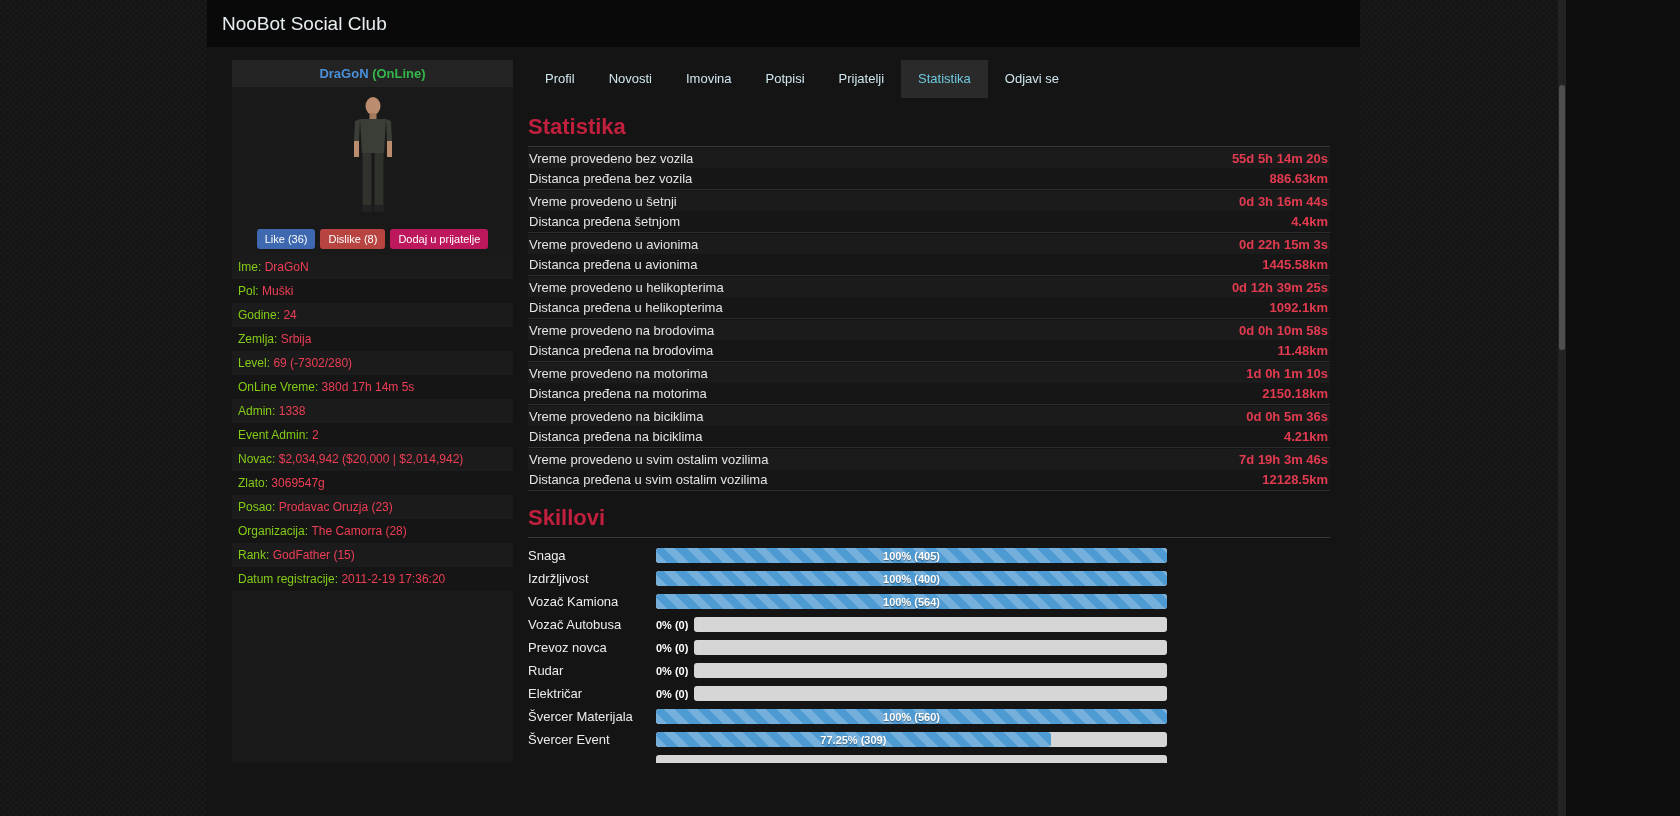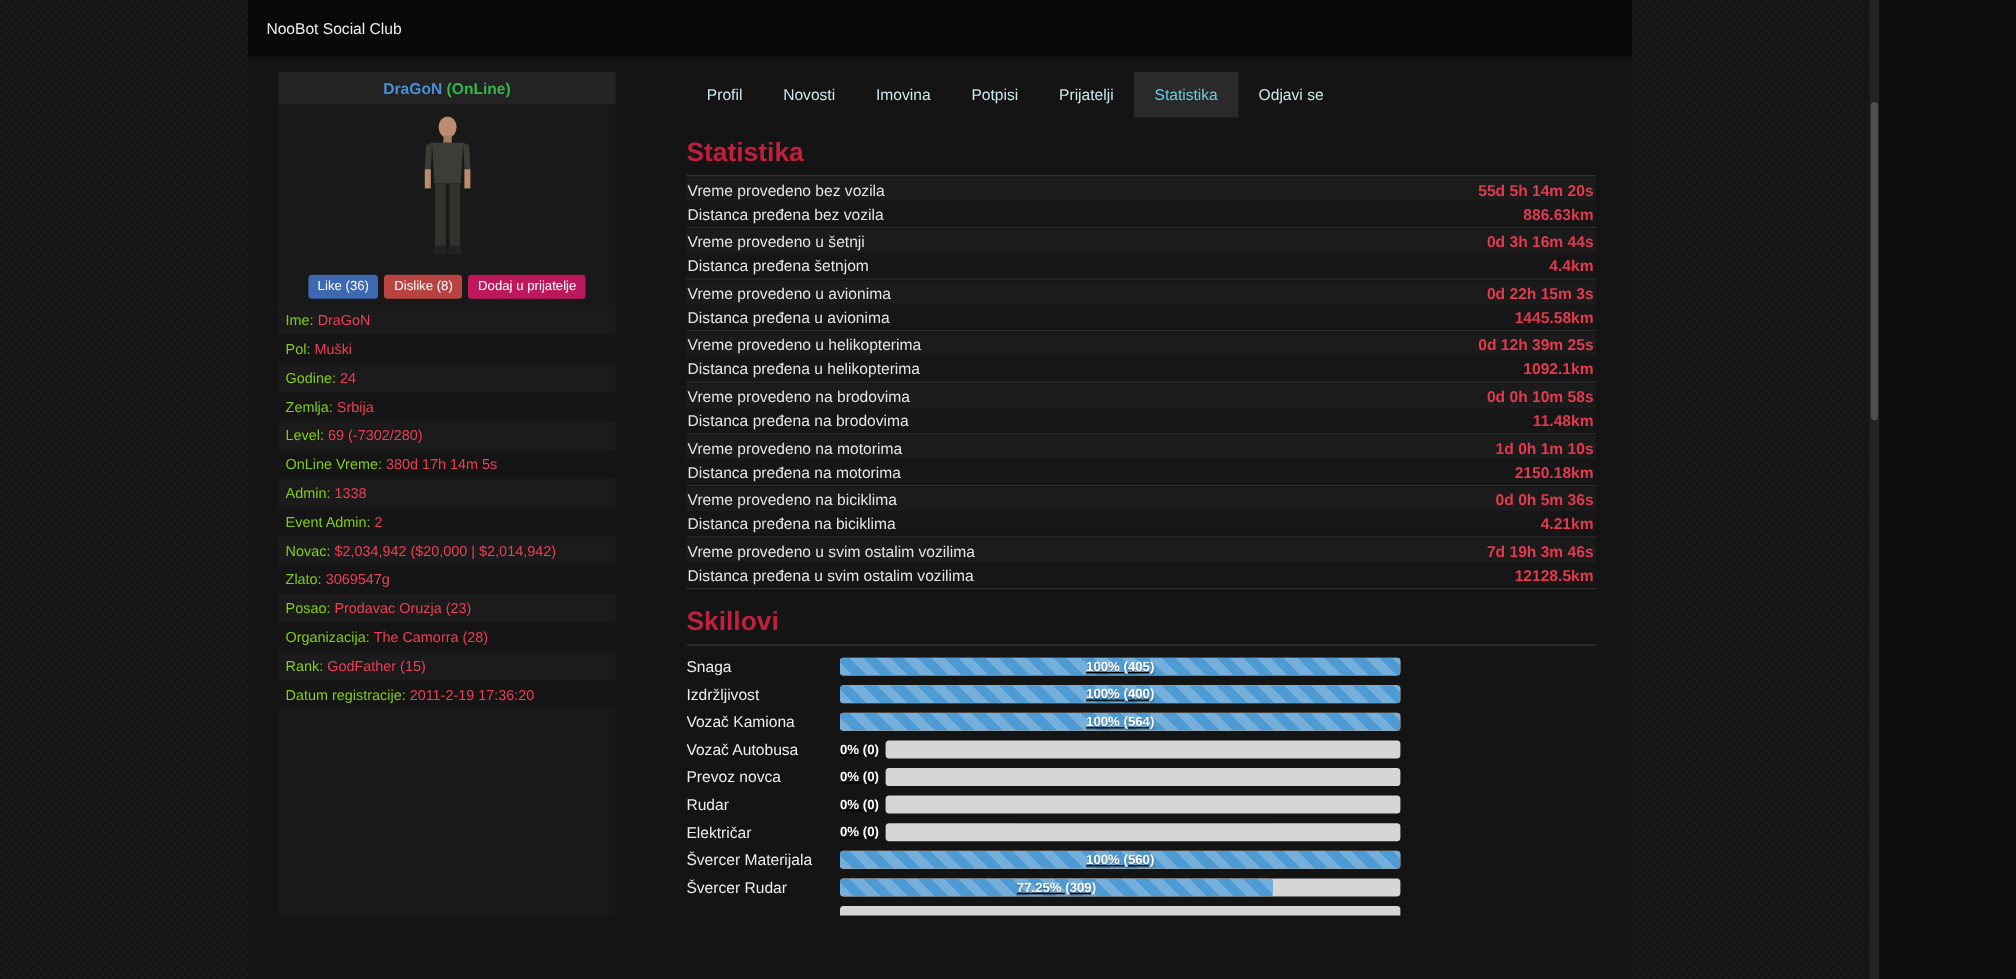--- a/index.html
+++ b/index.html
@@ -9,22 +9,22 @@
     background-color:#191919;
     background-image:
       linear-gradient(45deg, rgba(0,0,0,0.22) 25%, transparent 25%, transparent 75%, rgba(0,0,0,0.22) 75%),
       linear-gradient(45deg, rgba(0,0,0,0.22) 25%, transparent 25%, transparent 75%, rgba(0,0,0,0.22) 75%);
     background-size:6px 6px;
     background-position:0 0,3px 3px;
   }
   .page{position:relative;width:1680px;height:816px;}
   .container{position:absolute;left:207px;top:0;width:1153px;height:816px;background:#141414;}
   .topbar{height:47px;background:#090909;display:flex;align-items:center;padding-left:15px;}
-  .site-title{color:#e7eef1;font-size:13px;}
-  .content{display:flex;padding:13px 30px 0 25px;gap:44px;}
+  .site-title{color:#e7eef1;font-size:19px;}
+  .content{display:flex;padding:13px 30px 0 25px;}
 
   
   .profile-panel{width:281px;flex-shrink:0;background:#191919;}
   .panel-header{background:#232323;text-align:center;padding:6px 0;font-size:13px;font-weight:bold;}
   .p-name{color:#4a90d9;}
   .p-status{color:#35b64a;}
   .avatar-box{height:138px;display:flex;align-items:center;justify-content:center;background:#191919;}
   .btn-row{display:flex;justify-content:center;gap:5px;padding:4px 0 6px;}
   .btn{border:none;border-radius:3px;color:#fff;font-size:11px;padding:4px 8px;font-family:inherit;cursor:pointer;white-space:nowrap;}
   .btn.like{background:#3e68b0;}
@@ -47,21 +47,21 @@
 
   .stat-group{padding:1px 0;border-bottom:1px solid #2d2d2d;}
   .stat-line{display:flex;justify-content:space-between;align-items:center;height:20px;padding:0 2px 0 1px;font-size:13px;background:#161616;}
   .stat-line.first{background:#1b1b1b;}
   .stat-label{color:#e4e4e4;}
   .stat-value{color:#e23b50;font-weight:bold;text-align:center;}
 
   #skills-list{max-height:215px;overflow:hidden;}
   .skill-row{display:flex;align-items:center;margin-bottom:8px;height:15px;}
   .skill-label{width:128px;font-size:13px;color:#ececec;flex-shrink:0;white-space:nowrap;overflow:hidden;}
-  .bar-area{width:467px;display:flex;align-items:center;text-decoration:underline;}
+  .bar-area{width:511px;display:flex;align-items:center;}
   .track{background:#d6d6d6;height:15px;border-radius:3px;overflow:hidden;width:100%;}
   .track.grow{flex:1;width:auto;}
   .fill{height:100%;background-color:#4e9ad2;
     background-image:repeating-linear-gradient(45deg, rgba(255,255,255,0.22) 0 8px, rgba(255,255,255,0) 8px 16px);
     display:flex;align-items:center;justify-content:center;border-radius:3px;}
   .bar-text{font-size:11px;font-weight:bold;color:#fff;text-shadow:0 1px 1px rgba(0,0,0,0.45);white-space:nowrap;}
   .bar-text-out{font-size:11px;font-weight:bold;color:#fff;margin-right:6px;white-space:nowrap;}
 
   
   .scrollbar{position:absolute;left:1558px;top:0;width:8px;height:816px;background:#232323;}
@@ -284,21 +284,21 @@
               <div class="skill-label">Švercer Materijala</div>
               <div class="bar-area">
                 <div class="track">
                   <div class="fill" style="width: 100%;">
                     <span class="bar-text">100% (560)</span>
                   </div>
                 </div>
               </div>
             </div>
             <div class="skill-row">
-              <div class="skill-label">Švercer Rudar</div>
+              <div class="skill-label">Švercer Event</div>
               <div class="bar-area">
                 <div class="track">
                   <div class="fill" style="width: 77.25%;">
                     <span class="bar-text">77.25% (309)</span>
                   </div>
                 </div>
               </div>
             </div>
             <div class="skill-row">
               <div class="skill-label"></div>

